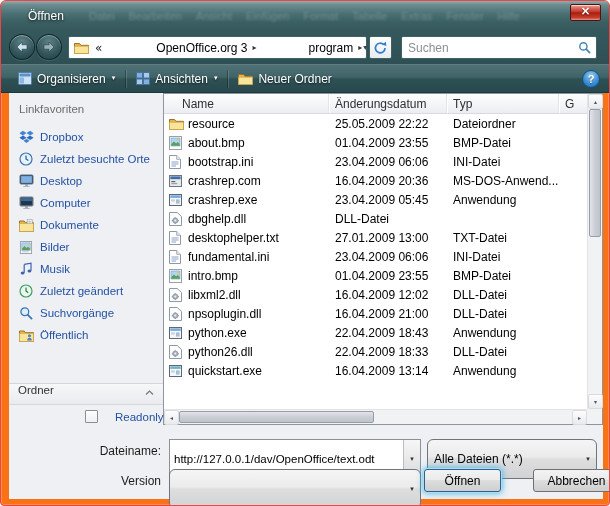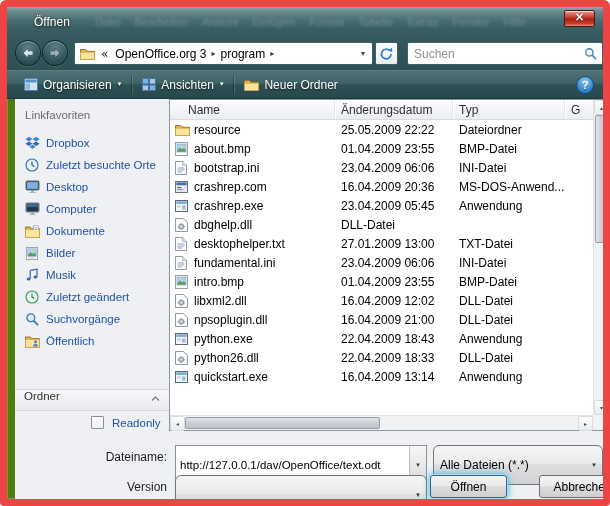--- a/index.html
+++ b/index.html
@@ -1,18 +1,18 @@
 <!DOCTYPE html>
 <html><head>
 <meta charset="utf-8">
 <style>
   *{margin:0;padding:0;box-sizing:border-box;font-family:"Liberation Sans","DejaVu Sans",sans-serif;}
   body{margin:0;width:610px;height:506px;overflow:hidden;background:#fff;}
-  .window{position:absolute;top:0;left:0;width:610px;height:506px;background:#4d7c0f;
-          border:7px solid #ef4444;border-radius:6px 6px 4px 4px;overflow:hidden;
+  .window{position:absolute;top:0;left:0;width:610px;height:506px;background:#f97316;
+          border:1px solid #ef4444;border-radius:6px 6px 4px 4px;overflow:hidden;
           box-shadow:inset 0 0 0 1px rgba(255,255,255,.22);}
   
   .titlebar{position:absolute;top:0;left:0;right:0;height:30px;
     background:linear-gradient(180deg,#94abae 0%,#6d8d90 12%,#4b7074 42%,#3a5f63 72%,#35585c 100%);}
   .title{position:absolute;left:27px;top:8px;font-size:12px;color:#fff;text-shadow:0 1px 3px rgba(0,0,0,.85);}
   .glass-bleed{position:absolute;left:88px;top:9px;display:flex;gap:14px;font-size:11px;
     color:#d9e6e7;opacity:.26;filter:blur(1px);white-space:nowrap;}
   .close-btn{position:absolute;right:8px;top:3px;width:31px;height:17px;border-radius:2px;
     border:1px solid #4e1612;text-align:center;cursor:default;
     background:linear-gradient(180deg,#eaa79f 0%,#d4675c 22%,#c03a2b 45%,#a91d0f 52%,#c6402f 85%,#e8938a 100%);
@@ -24,21 +24,21 @@
   .nav-circle{position:absolute;top:3px;width:26px;height:26px;border-radius:50%;
     border:1px solid rgba(8,28,30,.8);display:flex;align-items:center;justify-content:center;
     background:radial-gradient(circle at 50% 28%,#5d8286,#31545a 62%,#203f43);
     box-shadow:inset 0 1px 1px rgba(255,255,255,.4),0 1px 1px rgba(255,255,255,.12);}
   .nav-back{left:8px;} .nav-fwd{left:35px;}
   .addressbar{position:absolute;left:67px;top:5px;width:299px;height:23px;background:#fff;
     border:1px solid #3f6266;border-radius:2px;display:flex;align-items:center;
     font-size:12px;color:#000;padding:0 2px 0 5px;}
   .ab-folder{display:flex;align-items:center;margin-right:3px;}
   .overflow{color:#222;padding:0 3px;}
-  .crumb{padding:0 4px;white-space:nowrap;}
+  .crumb{padding:0 4px;white-space:nowrap;margin-left:47px;}
   .crumb-sep{font-size:8px;color:#333;padding:0 1px;}
   .ab-flex{flex:1;}
   .ab-dd{width:14px;text-align:center;font-size:8px;color:#444;}
   .refresh-btn{position:absolute;left:368px;top:5px;width:23px;height:23px;border:1px solid #3f6266;
     border-radius:2px;background:linear-gradient(#fdfdfd,#e9edf0);display:flex;align-items:center;justify-content:center;}
   .searchbox{position:absolute;left:400px;top:5px;width:196px;height:23px;background:#fff;
     border:1px solid #3f6266;border-radius:2px;display:flex;align-items:center;}
   .searchbox input{flex:1;min-width:0;border:none;outline:none;font-size:12px;color:#444;
     padding:0 6px;background:transparent;}
   .searchbox input::placeholder{color:#8a9094;}
@@ -91,21 +91,21 @@
   .sc-btn{position:absolute;width:15px;height:15px;display:flex;align-items:center;justify-content:center;
     font-size:6px;color:#4f555e;background:linear-gradient(#fdfdfd,#e8eaee);border:1px solid #d9dbe0;border-radius:2px;}
   .v-up{top:0;left:0;} .v-down{bottom:0;left:0;}
   .h-left{left:0;top:0;} .h-right{right:0;top:0;}
   .vthumb{position:absolute;left:1px;top:15px;width:12px;height:128px;border:1px solid #979ea9;border-radius:2px;
     background:linear-gradient(90deg,#e2e4e8,#cbced5 50%,#bfc3ca);}
   .hthumb{position:absolute;top:1px;left:15px;height:12px;width:195px;border:1px solid #979ea9;border-radius:2px;
     background:linear-gradient(#e2e4e8,#cbced5 50%,#bfc3ca);}
   .corner{position:absolute;right:0;bottom:0;width:15px;height:15px;background:#f1f2f4;}
   
-  .readonly-row{position:absolute;left:76px;top:317px;display:flex;align-items:center;gap:8px;}
+  .readonly-row{position:absolute;left:76px;top:317px;display:flex;align-items:center;gap:17px;}
   .checkbox{width:13px;height:13px;border:1px solid #8b8f94;border-radius:1px;
     background:linear-gradient(#fdfdfd,#eef0f2);}
   .readonly-label{font-size:11.5px;color:#2351a5;}
   .form-row{position:absolute;left:0;width:100%;height:23px;}
   .filename-row{top:346px;} .version-row{top:376px;}
   .flabel{position:absolute;left:0;top:5px;width:152px;text-align:right;font-size:12px;color:#1c1c1c;}
   .combo{position:absolute;top:0;height:40px;display:flex;align-items:center;gap:8px;}
   .combo-white{left:160px;width:252px;background:#fff;border:1px solid #8c9097;}
   .combo-white input{flex:1;min-width:0;border:none;outline:none;font-size:11.5px;color:#000;padding:0 4px;background:transparent;}
   .combo-btn{width:17px;height:100%;border-left:1px solid #bcbec2;display:flex;align-items:center;justify-content:center;

